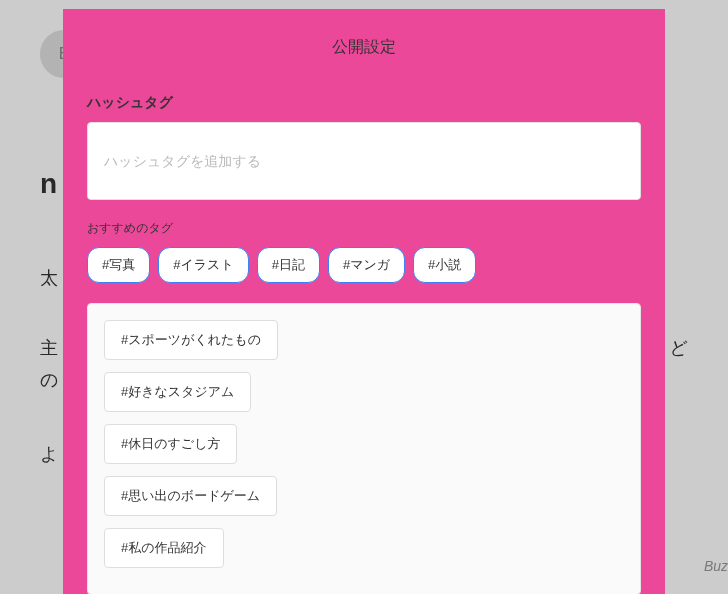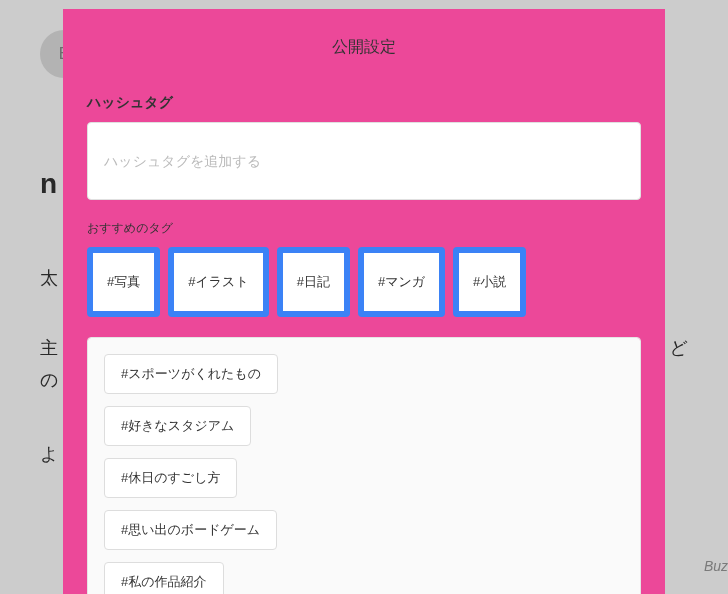--- a/index.html
+++ b/index.html
@@ -109,23 +109,23 @@
       font-weight: normal;
       margin-bottom: 10px;
     }
     .tag-row {
       display: flex;
       gap: 8px;
       flex-wrap: wrap;
       margin-bottom: 20px;
     }
     .tag-chip {
-      border: 6px solid #3b82f6;
-      border-radius: 4px;
-      padding: 20px 14px;
+      border: 1px solid #3b82f6;
+      border-radius: 12px;
+      padding: 8px 14px;
       font-size: 13px;
       color: #333;
       background: #fff;
       cursor: pointer;
     }
     .contest-box {
       border: 1px solid #e5e5e5;
       border-radius: 4px;
       background: #fafafa;
       height: 292px;

